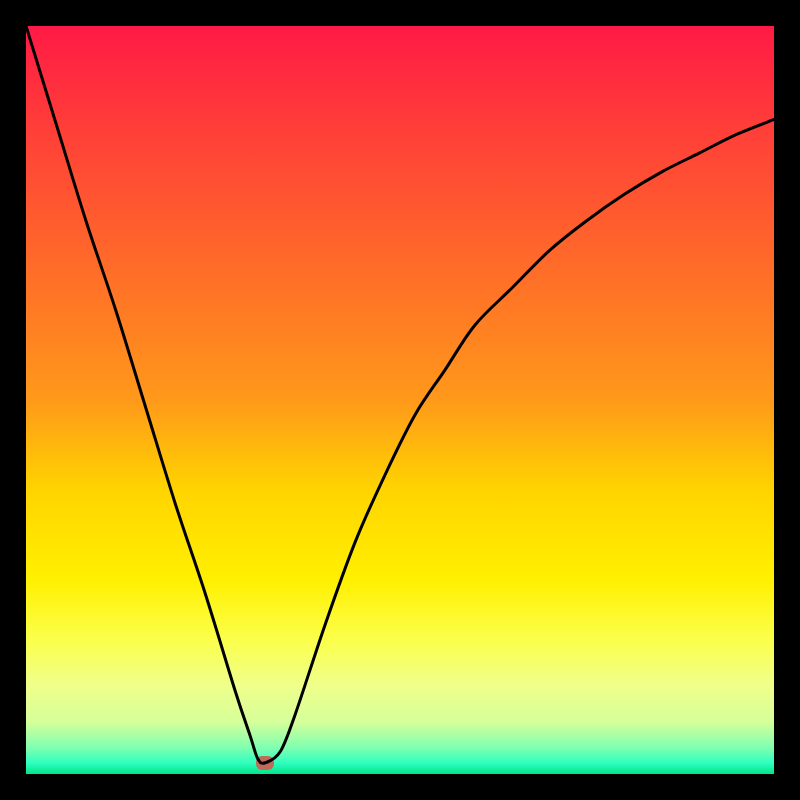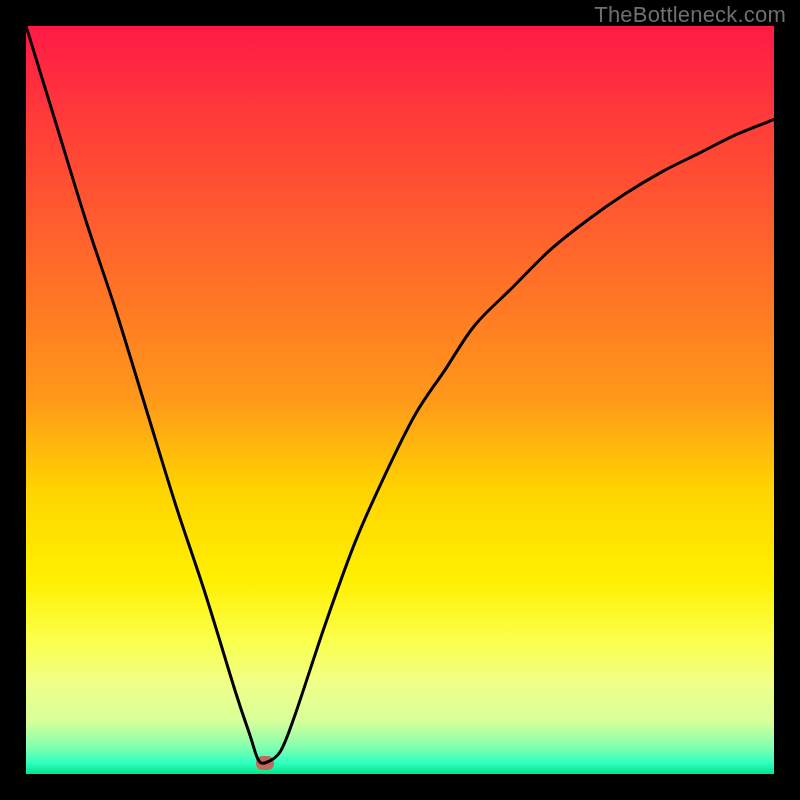--- a/index.html
+++ b/index.html
@@ -62,21 +62,20 @@
     background: #bf6a5a;
     z-index: 8;
     transform: translate(-50%, -50%);
   }
 </style>
 </head>
 <body>
 
 <div class="frame">
 
-  <div class="watermark">TheBottleneck.com</div>
 
   <div class="plot">
 
     <svg class="gradient" viewBox="0 0 748 748" preserveAspectRatio="none">
       <defs>
         <linearGradient id="bgGrad" x1="0" y1="0" x2="0" y2="1">
             <stop offset="0%" stop-color="#ff1a46"></stop>
             <stop offset="12%" stop-color="#ff3a3a"></stop>
             <stop offset="25%" stop-color="#ff5a2f"></stop>
             <stop offset="38%" stop-color="#ff7a24"></stop>

